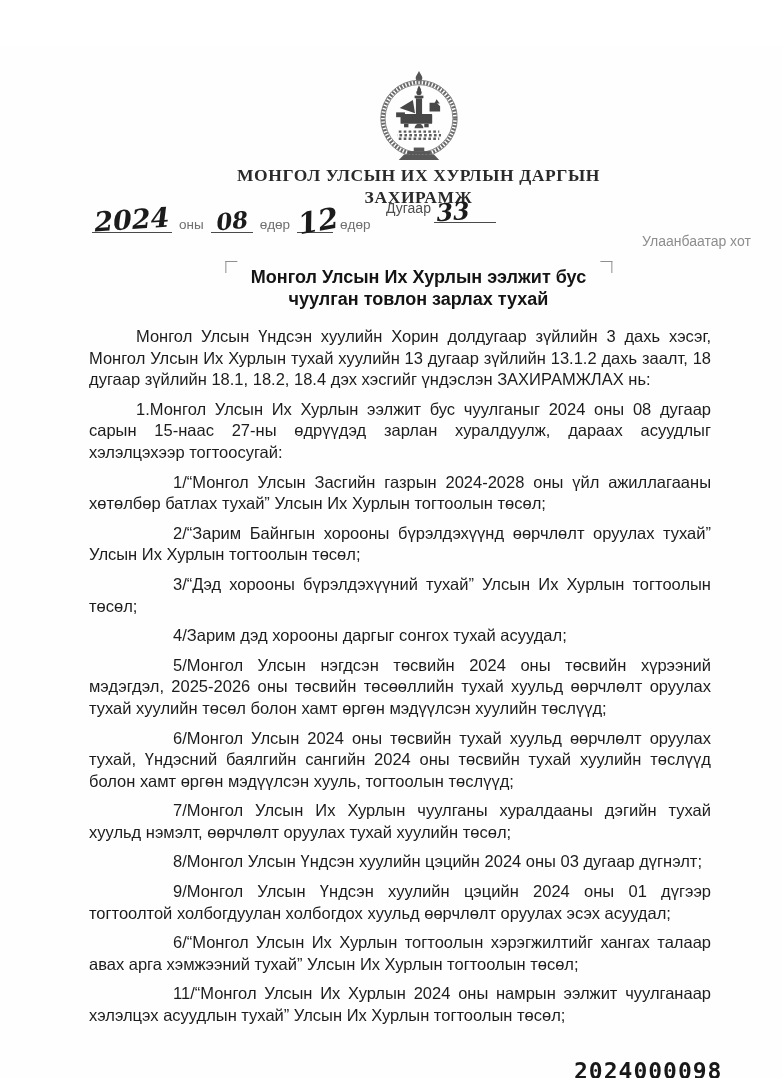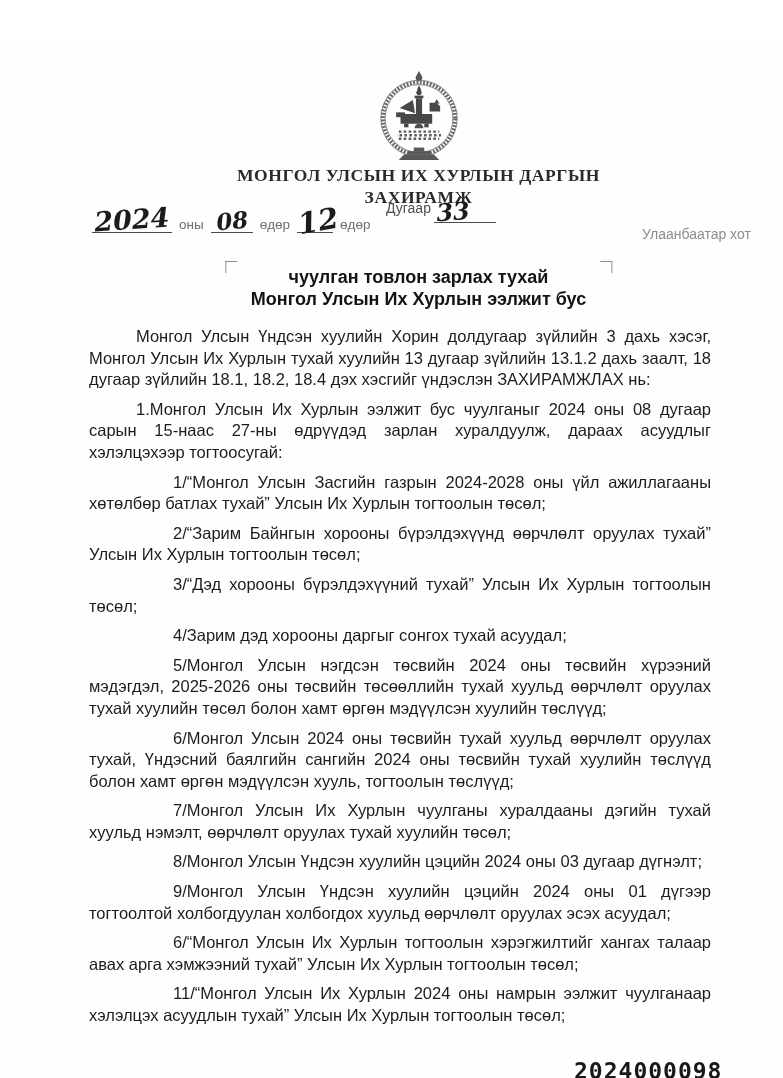--- a/index.html
+++ b/index.html
@@ -28,21 +28,21 @@
   .hand{
     font-family:"DejaVu Serif",serif;font-style:italic;font-weight:700;
     color:#1b1b1b;display:inline-block;white-space:nowrap;
   }
   .hand-year{font-size:27px;transform:rotate(-4deg) translateY(3px);}
   .hand-month{font-size:23px;transform:rotate(-6deg) translateY(2px);}
   .hand-day{font-size:29px;transform:rotate(-10deg) translateY(6px);}
   .hand-num{font-size:24px;transform:rotate(-4deg) translateY(4px);}
   .dl-label{font-size:13.5px;color:#6f6f6f;padding-bottom:1px;}
   .dl-label-dark{font-size:14px;color:#4e4e4e;padding-bottom:1px;}
-  .city{position:absolute;top:181px;left:642px;font-size:14px;color:#8d8d8d;}
+  .city{position:absolute;top:188px;left:642px;font-size:14px;color:#8d8d8d;}
   
   .title-wrap{position:absolute;top:216px;left:50%;transform:translateX(calc(-50% + 27px));}
   .title-inner{position:relative;padding:5px 26px 0;text-align:center;}
   .title-text{font-weight:700;font-size:18px;line-height:22px;color:#141414;white-space:nowrap;}
   .corner{position:absolute;top:0;width:11px;height:11px;border-top:1.3px solid #8f8f8f;}
   .corner-left{left:0;border-left:1.3px solid #8f8f8f;}
   .corner-right{right:0;border-right:1.3px solid #8f8f8f;}
   
   .body-text{
     position:absolute;top:281px;left:89px;width:622px;
@@ -113,22 +113,22 @@
     <span class="dl-label-dark">Дугаар</span>
     <span class="blank blank-num"><span class="hand hand-num">33</span></span>
   </div>
 
   <div class="city">Улаанбаатар хот</div>
 
   <div class="title-wrap">
     <div class="title-inner">
       <span class="corner corner-left"></span>
       <span class="corner corner-right"></span>
+      <div class="title-text">Монгол Улсын Их Хурлын ээлжит бус</div>
       <div class="title-text">чуулган товлон зарлах тухай</div>
-      <div class="title-text">Монгол Улсын Их Хурлын ээлжит бус</div>
     </div>
   </div>
 
   <div class="body-text">
     <p class="indent-sm">Монгол Улсын Үндсэн хуулийн Хорин долдугаар зүйлийн 3 дахь хэсэг, Монгол Улсын Их Хурлын тухай хуулийн 13 дугаар зүйлийн 13.1.2 дахь заалт, 18 дугаар зүйлийн 18.1, 18.2, 18.4 дэх хэсгийг үндэслэн ЗАХИРАМЖЛАХ нь:</p>
     <p class="indent-sm">1.Монгол Улсын Их Хурлын ээлжит бус чуулганыг 2024 оны 08 дугаар сарын 15-наас 27-ны өдрүүдэд зарлан хуралдуулж, дараах асуудлыг хэлэлцэхээр тогтоосугай:</p>
     <p class="indent-lg">1/“Монгол Улсын Засгийн газрын 2024-2028 оны үйл ажиллагааны хөтөлбөр батлах тухай” Улсын Их Хурлын тогтоолын төсөл;</p>
     <p class="indent-lg">2/“Зарим Байнгын хорооны бүрэлдэхүүнд өөрчлөлт оруулах тухай” Улсын Их Хурлын тогтоолын төсөл;</p>
     <p class="indent-lg">3/“Дэд хорооны бүрэлдэхүүний тухай” Улсын Их Хурлын тогтоолын төсөл;</p>
     <p class="indent-lg">4/Зарим дэд хорооны даргыг сонгох тухай асуудал;</p>

